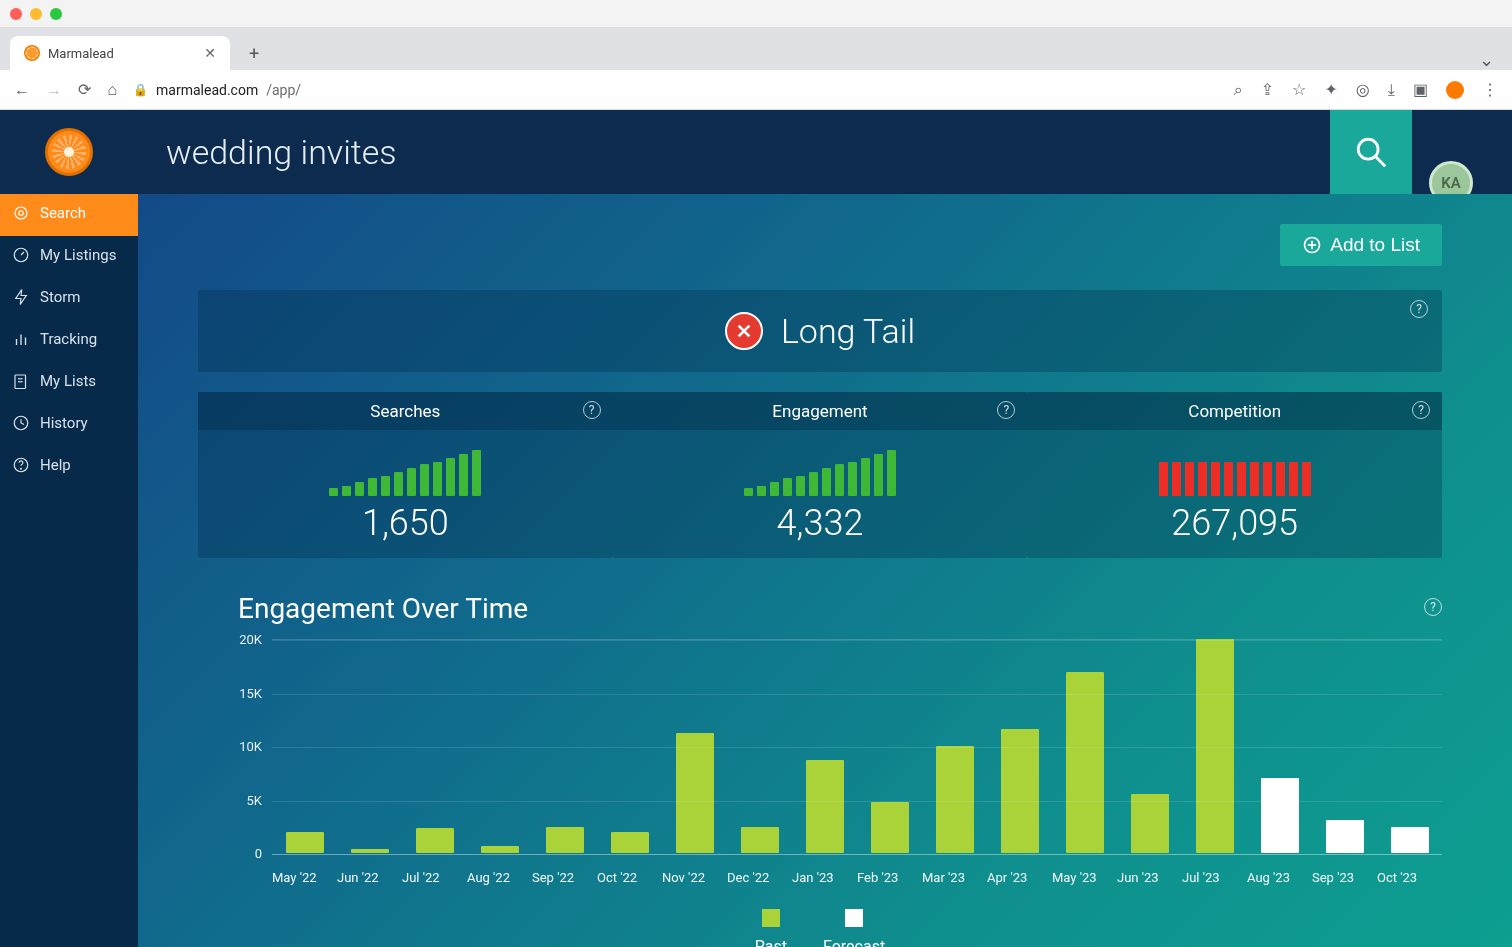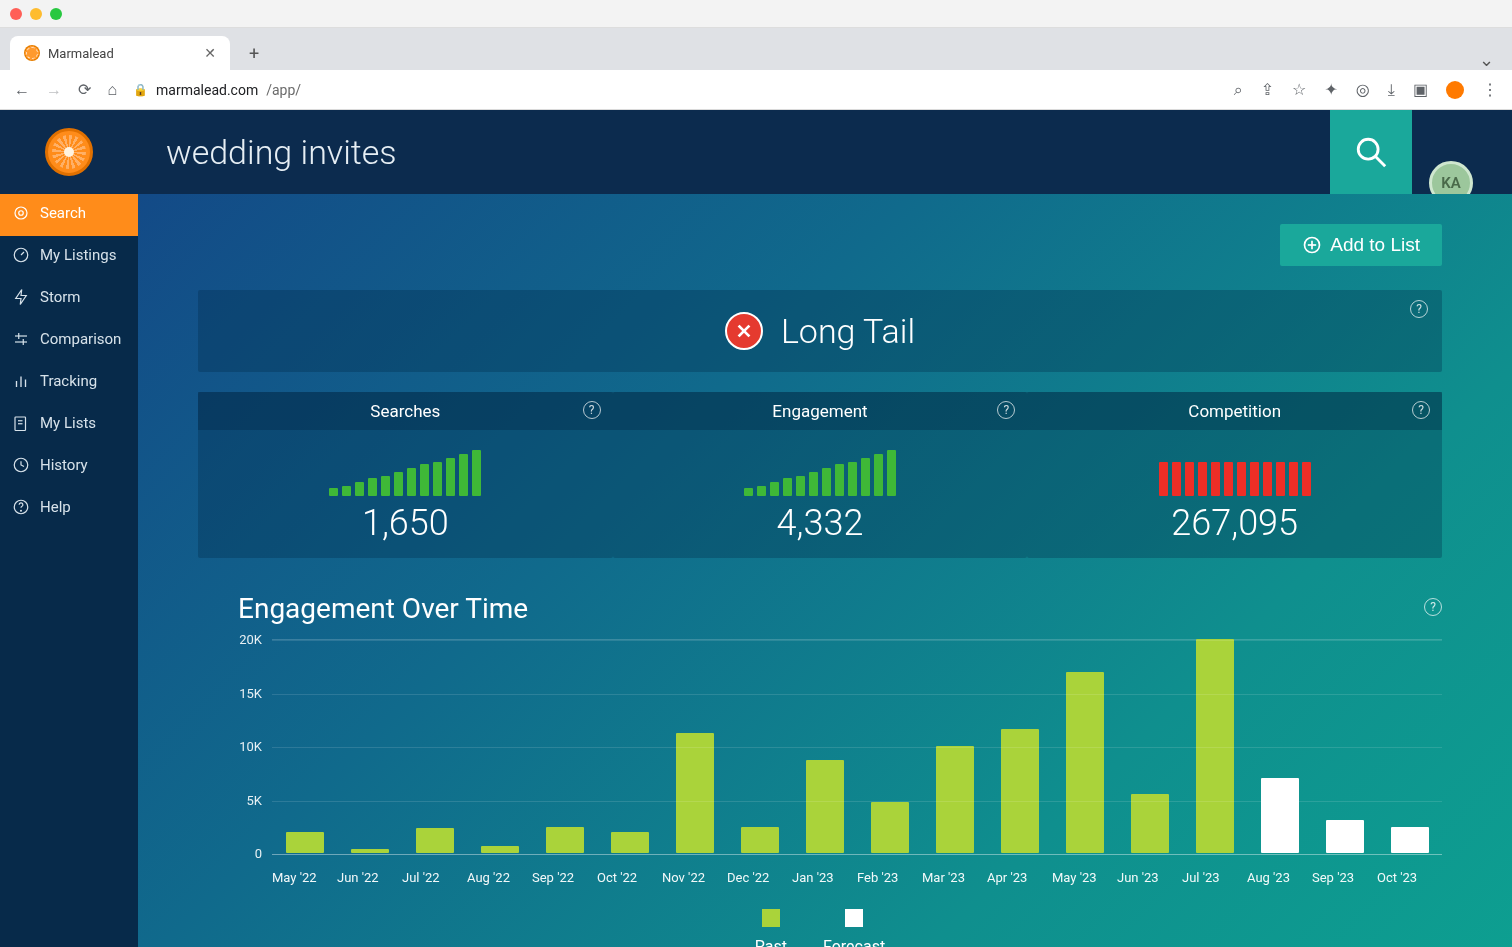--- a/index.html
+++ b/index.html
@@ -171,29 +171,20 @@
           </svg></span>
         <span>My Listings</span>
       </div>
       <div class="item">
         <span><svg viewBox="0 0 24 24" fill="none" stroke="currentColor" stroke-width="1.6">
             <polyline points="13 2 5 14 12 14 11 22 19 10 12 10 13 2"></polyline>
           </svg></span>
         <span>Storm</span>
       </div>
       <div class="item">
-        <span><svg viewBox="0 0 24 24" fill="none" stroke="currentColor" stroke-width="1.6">
-            <line x1="4" y1="8" x2="20" y2="8"></line>
-            <line x1="4" y1="16" x2="20" y2="16"></line>
-            <line x1="9" y1="4" x2="9" y2="12"></line>
-            <line x1="15" y1="12" x2="15" y2="20"></line>
-          </svg></span>
-        <span>Comparison</span>
-      </div>
-      <div class="item">
         <span><svg viewBox="0 0 24 24" fill="none" stroke="currentColor" stroke-width="1.8">
             <line x1="6" y1="20" x2="6" y2="12"></line>
             <line x1="12" y1="20" x2="12" y2="6"></line>
             <line x1="18" y1="20" x2="18" y2="10"></line>
           </svg></span>
         <span>Tracking</span>
       </div>
       <div class="item">
         <span><svg viewBox="0 0 24 24" fill="none" stroke="currentColor" stroke-width="1.6">
             <rect x="4" y="4" width="14" height="18" rx="1"></rect>

